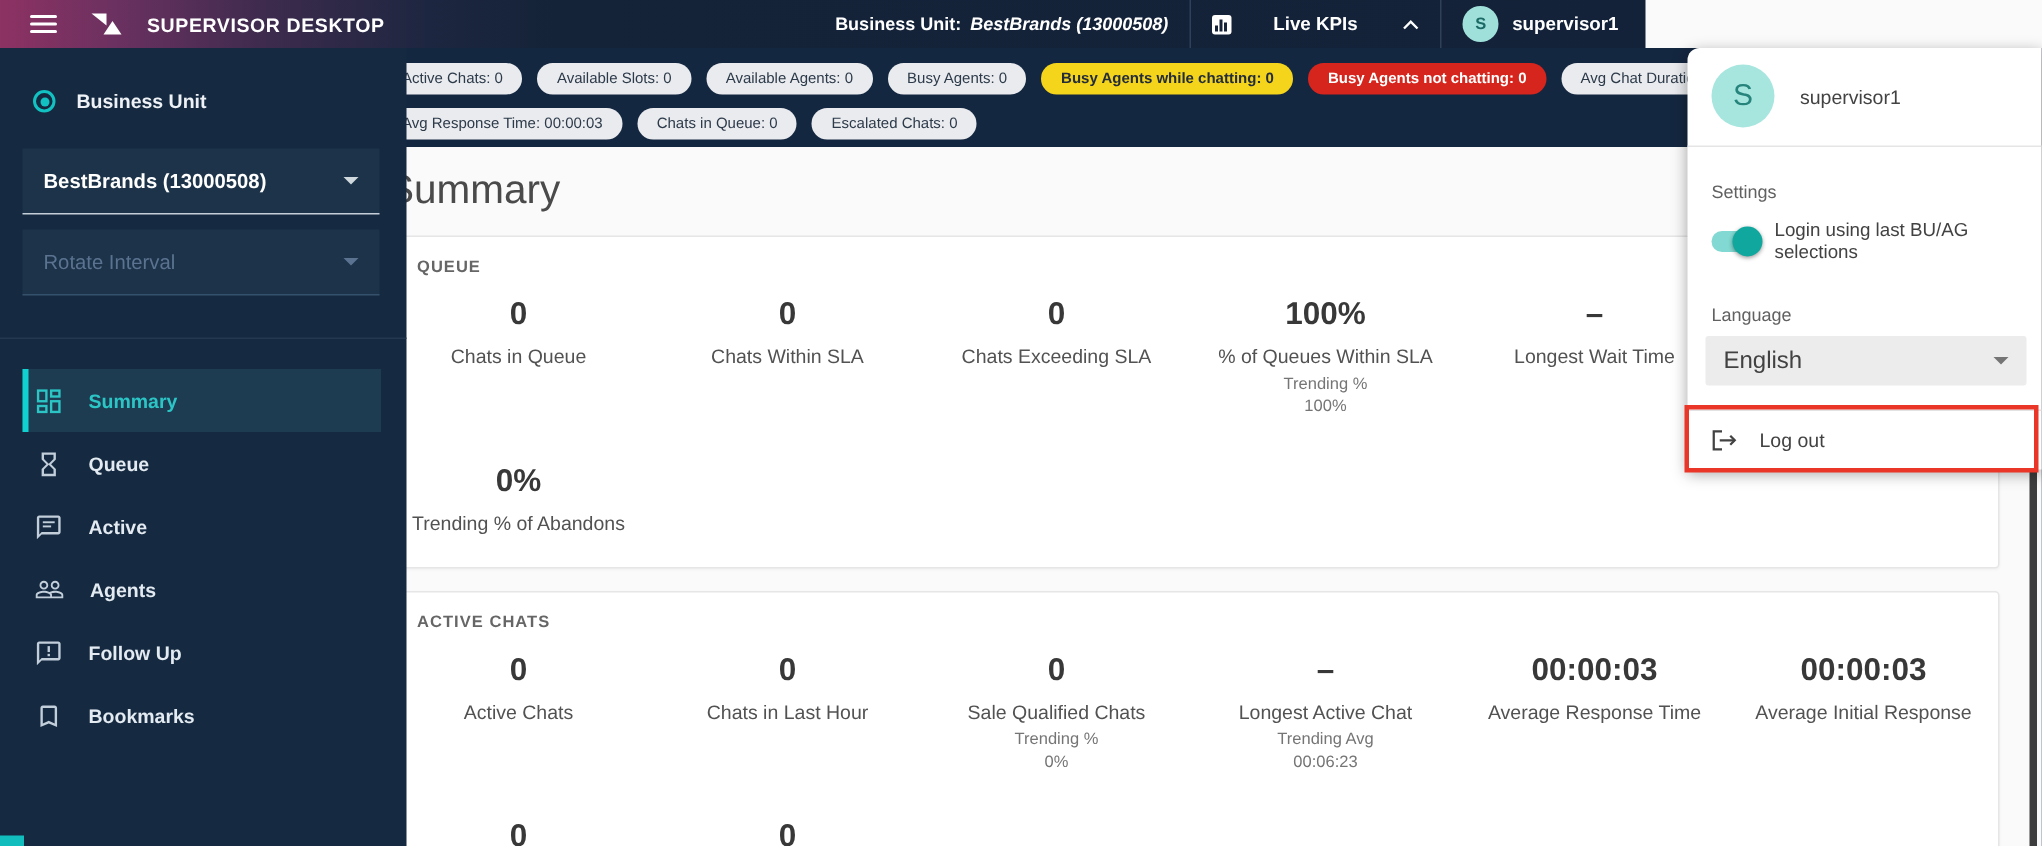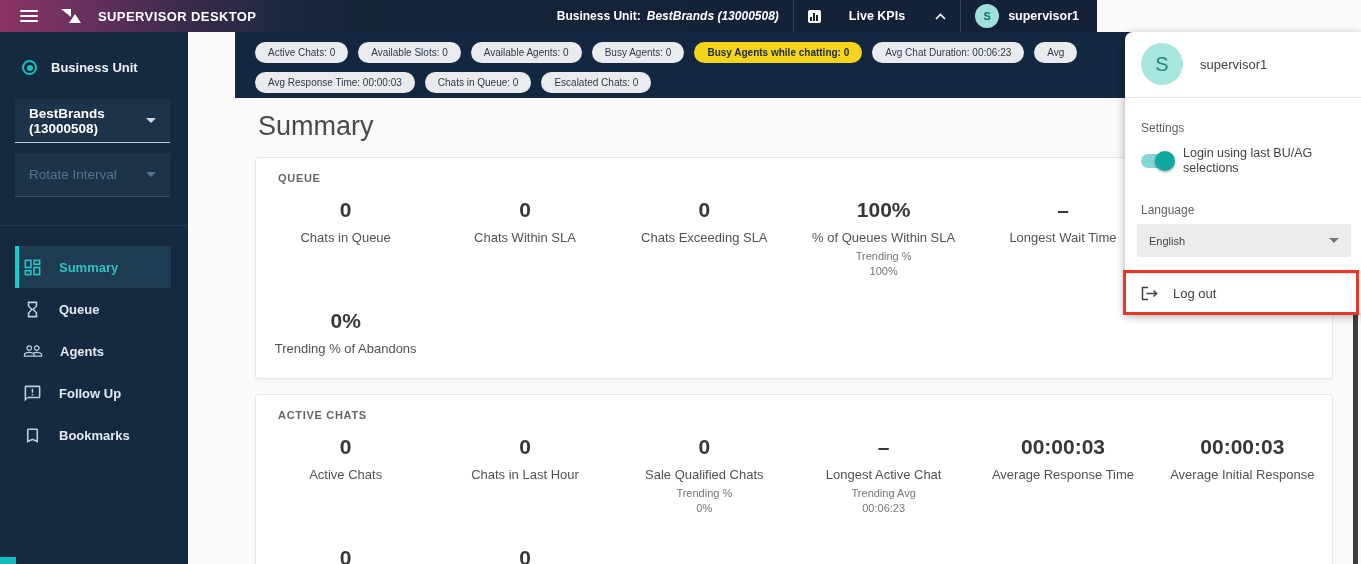--- a/index.html
+++ b/index.html
@@ -19,21 +19,21 @@
   .tb-sep { width:1px; height:32px; background:#2e4158; margin:0 14px; }
   .kpi-btn { display:flex; align-items:center; cursor:pointer;gap:20px; }
   .kpi-icon { width:13px; height:13px; background:#fff; border-radius:2px; display:flex; align-items:flex-end; justify-content:center; gap:1px; padding:2px 2px; }
   .kpi-icon i { display:block; width:2px; background:#142338; }
   .kpi-label { font-size:12.5px; font-weight:bold; margin-left:8px; }
   .chev-up { margin-left:10px; }
   .tb-avatar { width:24px; height:24px; border-radius:50%; background:#9fe0da; color:#1c6a66; font-size:11px; font-weight:bold; display:flex; align-items:center; justify-content:center; }
   .tb-user { font-size:12.5px; font-weight:bold; margin:0 18px 0 9px; }
 
   
-  .sidebar { position:absolute; top:32px; left:0; width:188px; height:532px; background:#152a40; z-index:10; }
+  .sidebar { position:absolute; top:32px; left:0; width:271px; height:532px; background:#152a40; z-index:10; }
   .radio-row { display:flex; align-items:center; padding-left:22px; height:31px; cursor:pointer; }
   .radio-block { padding-top:20px; }
   .radio { width:15px; height:15px; border:2px solid #12c1c1; border-radius:50%; position:relative; flex:0 0 auto; }
   .radio.sel::after { content:""; position:absolute; left:2.5px; top:2.5px; width:6px; height:6px; border-radius:50%; background:#12c1c1; }
   .radio-label { color:#eef2f6; font-size:13px; font-weight:bold; margin-left:14px; }
   .sb-select { margin:16px 18px 0 15px; height:44px; background:#1c3349; border-bottom:1px solid #c3ced8; display:flex; align-items:center; padding:0 14px; cursor:pointer; }
   .sb-select.disabled { margin-top:10px; border-bottom:1px solid #35506b; }
   .sb-select .txt { color:#fff; font-size:13.5px; font-weight:bold; }
   .sb-select.disabled .txt { color:#5b7390; font-weight:normal; }
   .caret { width:0; height:0; border-left:5px solid transparent; border-right:5px solid transparent; border-top:5px solid #cfd8dc; margin-left:auto; }
@@ -72,21 +72,21 @@
   .up-header { display:flex; align-items:center; padding:11px 16px 12px 16px; border-bottom:1px solid #e5e5e5; }
   .up-avatar { width:42px; height:42px; border-radius:50%; background:#a7e6df; color:#27847c; font-size:20px; display:flex; align-items:center; justify-content:center; }
   .up-name { font-size:13px; color:#424242; margin-left:17px; }
   .up-settings { font-size:12px; color:#616161; margin:23px 16px 11px 16px; }
   .toggle-row { display:flex; align-items:center; padding:0 14px 0 16px; cursor:pointer; }
   .switch { position:relative; width:32px; height:14px; border-radius:7px; background:#82d8d2; flex:0 0 auto; }
   .switch .thumb { position:absolute; right:-2px; top:-3px; width:20px; height:20px; border-radius:50%; background:#10a79e; box-shadow:0 1px 3px rgba(0,0,0,.4); }
   .toggle-label { font-size:12.5px; color:#424242; margin-left:10px; line-height:15px; }
   .up-language { font-size:12px; color:#616161; margin:27px 16px 7px 16px; }
   .lang-select { margin:0 10px 0 12px; height:33px; background:#ececec; border-radius:2px; display:flex; align-items:center; padding:0 12px; cursor:pointer; }
-  .lang-select .txt { font-size:11px; color:#424242; }
+  .lang-select .txt { font-size:16px; color:#424242; }
   .lang-select .caret { border-top-color:#757575; }
   .logout-row { position:absolute; left:0; right:0; bottom:0; height:40px; border-top:1px solid #e2e2e2; display:flex; align-items:center; padding:0 16px; cursor:pointer; }
   .logout-label { font-size:13px; color:#424242; margin-left:15px; }
   .logout-highlight { position:absolute; left:-2px; top:238px; width:236px; height:45px; border:3px solid #ea3628; pointer-events:none; }
 
   .scrollbar-strip { position:absolute; top:313px; right:3px; width:5px; height:251px; background:#3d3d3d; z-index:60; }
 </style>
 </head>
 <body>
 
@@ -150,20 +150,28 @@
         </svg>
       <span class="label">Summary</span>
     </div>
     <div class="menu-item">
       <svg width="19" height="19" viewBox="0 0 24 24" fill="currentColor">
           <path d="M6 2v6l4 4-4 4v6h12v-6l-4-4 4-4V2H6zm10 14.5V20H8v-3.5l4-4 4 4zm-4-5l-4-4V4h8v3.5l-4 4z"></path>
         </svg>
       <span class="label">Queue</span>
     </div>
     <div class="menu-item">
+      <svg width="19" height="19" viewBox="0 0 24 24" fill="currentColor">
+          <path d="M20 2H4c-1.1 0-2 .9-2 2v18l4-4h14c1.1 0 2-.9 2-2V4c0-1.1-.9-2-2-2zm0 14H6l-2 2V4h16v12z"></path>
+          <rect x="7" y="7" width="10" height="1.6"></rect>
+          <rect x="7" y="10.5" width="7" height="1.6"></rect>
+        </svg>
+      <span class="label">Active</span>
+    </div>
+    <div class="menu-item">
       <svg width="20" height="20" viewBox="0 0 24 24" fill="currentColor">
           <path d="M16.5 13c-1.2 0-3.07.34-4.5 1-1.43-.67-3.3-1-4.5-1C5.33 13 1 14.08 1 16.25V19h22v-2.75c0-2.17-4.33-3.25-6.5-3.25zm-4 4.5h-10v-1.25c0-.54 2.56-1.75 5-1.75s5 1.21 5 1.75v1.25zm9 0H14v-1.25c0-.46-.2-.86-.52-1.22.88-.3 1.96-.53 3.02-.53 2.44 0 5 1.21 5 1.75v1.25zM7.5 12c1.93 0 3.5-1.57 3.5-3.5S9.43 5 7.5 5 4 6.57 4 8.5 5.57 12 7.5 12zm0-5.5c1.1 0 2 .9 2 2s-.9 2-2 2-2-.9-2-2 .9-2 2-2zm9 5.5c1.93 0 3.5-1.57 3.5-3.5S18.43 5 16.5 5 13 6.57 13 8.5s1.57 3.5 3.5 3.5zm0-5.5c1.1 0 2 .9 2 2s-.9 2-2 2-2-.9-2-2 .9-2 2-2z"></path>
         </svg>
       <span class="label">Agents</span>
     </div>
     <div class="menu-item">
       <svg width="19" height="19" viewBox="0 0 24 24" fill="currentColor">
           <path d="M20 2H4c-1.1 0-2 .9-2 2v18l4-4h14c1.1 0 2-.9 2-2V4c0-1.1-.9-2-2-2zm0 14H6l-2 2V4h16v12z"></path>
           <rect x="11" y="6" width="2" height="5"></rect>
           <rect x="11" y="12.5" width="2" height="2"></rect>
@@ -181,20 +189,21 @@
 </div>
 
 <div class="content">
   <div class="chips">
     <div class="chip-row">
       <span class="chip">Active Chats: 0</span>
       <span class="chip">Available Slots: 0</span>
       <span class="chip">Available Agents: 0</span>
       <span class="chip">Busy Agents: 0</span>
       <span class="chip warn">Busy Agents while chatting: 0</span>
+      <span class="chip danger">Busy Agents not chatting: 0</span>
       <span class="chip">Avg Chat Duration: 00:06:23</span>
       <span class="chip">Avg</span>
     </div>
     <div class="chip-row">
       <span class="chip">Avg Response Time: 00:00:03</span>
       <span class="chip">Chats in Queue: 0</span>
       <span class="chip">Escalated Chats: 0</span>
     </div>
   </div>
 

